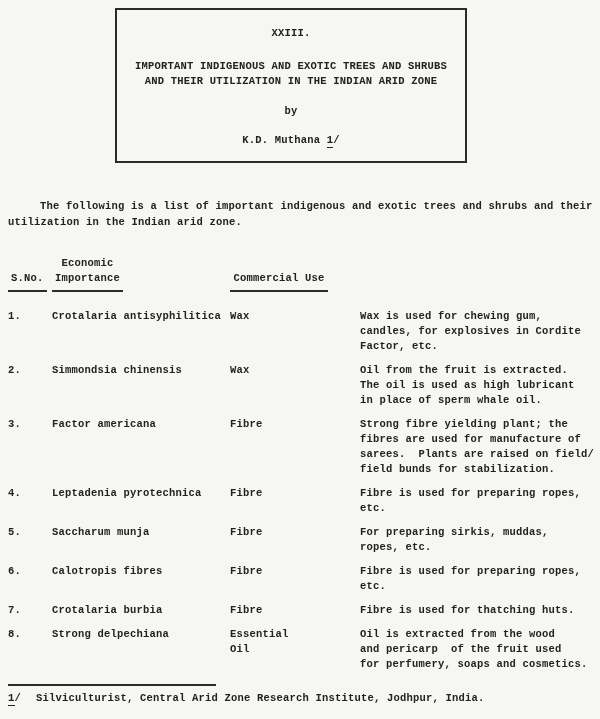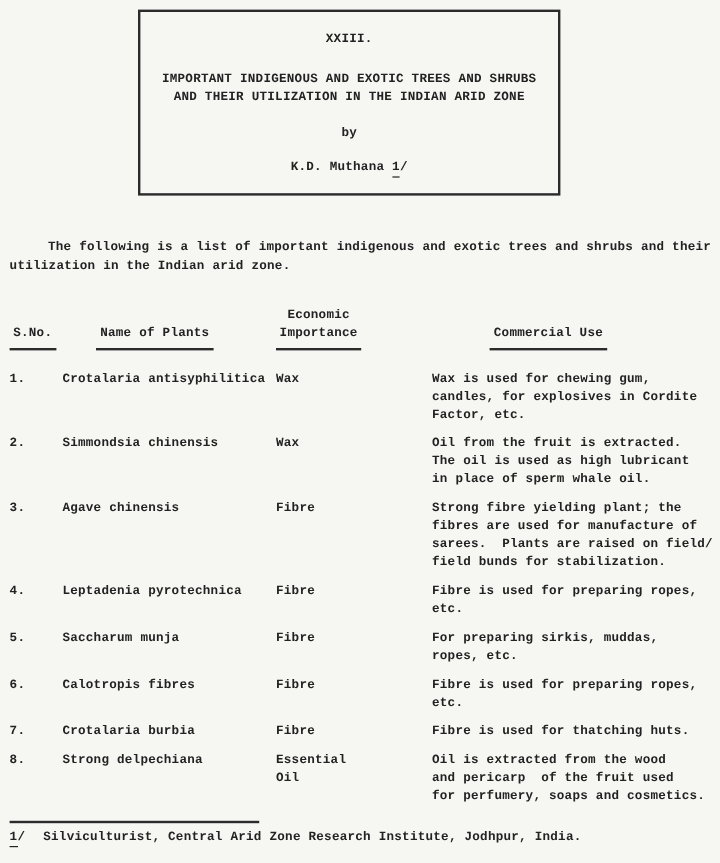--- a/index.html
+++ b/index.html
@@ -77,21 +77,20 @@
       <span><span class="u">1</span><span>/</span></span>
     </div>
   </div>
 
   <p class="intro">The following is a list of important indigenous and exotic trees and shrubs and their
 utilization in the Indian arid zone.</p>
 
   <div class="table">
     <div class="thead">
       <div class="c1"><span class="hd">S.No.</span></div>
-      <div class="c2"><span class="hd">Name of Plants</span></div>
       <div class="c3">
         <span class="econ-stack">
             <span>Economic</span>
             <span class="hd">Importance</span>
           </span>
       </div>
       <div class="c4"><span class="hd">Commercial Use</span></div>
     </div>
 
     <div class="rows">
@@ -106,21 +105,21 @@
       <div class="trow">
         <div class="c1">2.</div>
         <div class="c2">Simmondsia chinensis</div>
         <div class="c3 pre">Wax</div>
         <div class="c4 pre">Oil from the fruit is extracted.
 The oil is used as high lubricant
 in place of sperm whale oil.</div>
       </div>
       <div class="trow">
         <div class="c1">3.</div>
-        <div class="c2">Agave chinensis</div>
+        <div class="c2">Factor americana</div>
         <div class="c3 pre">Fibre</div>
         <div class="c4 pre">Strong fibre yielding plant; the
 fibres are used for manufacture of
 sarees.  Plants are raised on field/
 field bunds for stabilization.</div>
       </div>
       <div class="trow">
         <div class="c1">4.</div>
         <div class="c2">Leptadenia pyrotechnica</div>
         <div class="c3 pre">Fibre</div>

